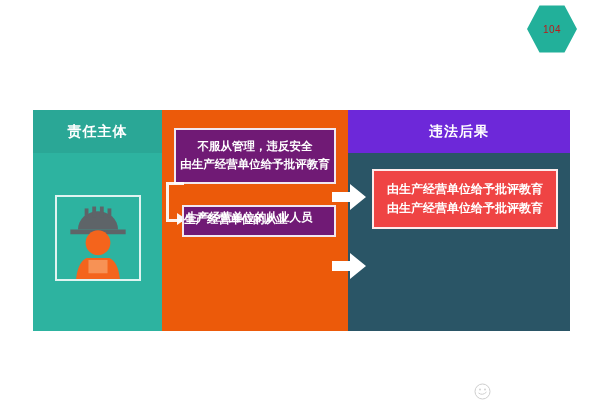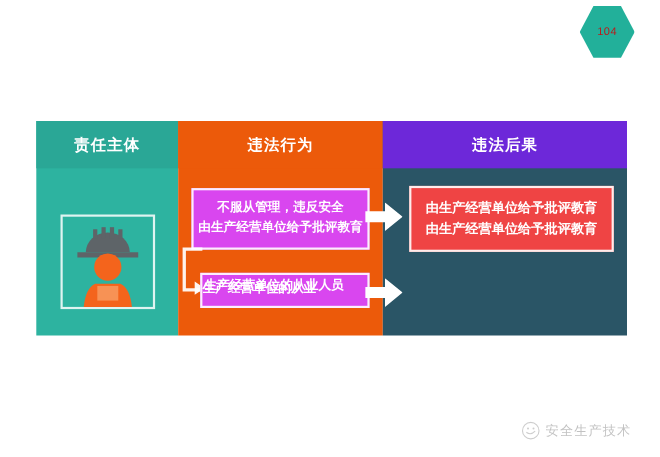--- a/index.html
+++ b/index.html
@@ -39,21 +39,21 @@
     letter-spacing: 0.5px;
     font-family: "Liberation Sans", sans-serif;
   }
 
   
   .panel {
     position: absolute;
     left: 33px;
     top: 110px;
     width: 537px;
-    height: 195px;
+    height: 221px;
     display: flex;
   }
   .col-subject  { width: 129px; background: #2db3a0; position: relative; }
   .col-behavior { width: 186px; background: #ec5a0a; position: relative; }
   .col-result   { width: 222px; background: #2a5566; position: relative; }
 
   .col-head {
     height: 43px;
     display: flex;
     align-items: center;
@@ -87,21 +87,21 @@
     border: 2px solid rgba(255,255,255,0.9);
     color: #ffffff;
     font-weight: bold;
     display: flex;
     flex-direction: column;
     align-items: center;
     justify-content: center;
     text-align: center;
     line-height: 1.55;
   }
-  .tbox.orange-box { background: #d946ef; font-size: 11.5px; }
+  .tbox.orange-box { background: #701a75; font-size: 11.5px; }
   .tbox.slate-box  { background: #ef4444; font-size: 12px; }
 
   .box-b1 { left: 12px; top: 18px;  width: 162px; height: 56px; }
   .box-b2 { left: 20px; top: 95px;  width: 154px; height: 32px; }
   .box-r1 { left: 24px; top: 16px;  width: 186px; height: 60px; }
   .box-r2 { left: 24px; top: 97px;  width: 186px; height: 35px; }
 
   
   .overlap-wrap {
     position: relative;
@@ -204,21 +204,20 @@
 
           <path d="M20 86 q2 -18 11 -22 l24 0 q9 4 11 22 z" fill="#f4641c"></path>
 
           <rect x="33" y="66" width="20" height="14" fill="#f79255"></rect>
         </svg>
       </div>
     </div>
   </div>
 
   <div class="col-behavior">
-    <div class="col-head orange">违法行为</div>
     <div class="col-body">
 
       <div class="tbox orange-box box-b1">
         <span>不服从管理，违反安全</span>
         <span>由生产经营单位给予批评教育</span>
       </div>
 
       <div class="bracket"></div>
       <div class="arrow-small"></div>
 
@@ -259,14 +258,13 @@
 
 <div class="footer-mark">
   <span class="footer-logo">
     <svg viewBox="0 0 17 17" xmlns="http://www.w3.org/2000/svg">
       <circle cx="8.5" cy="8.5" r="7.5" fill="none" stroke="#8a8a8a" stroke-width="1"></circle>
       <path d="M4.5 10 q4 3 8 -1" fill="none" stroke="#8a8a8a" stroke-width="1"></path>
       <circle cx="6" cy="6.5" r="0.9" fill="#8a8a8a"></circle>
       <circle cx="11" cy="6.5" r="0.9" fill="#8a8a8a"></circle>
     </svg>
   </span>
-  <span class="footer-text">安全生产技术</span>
 </div>
 
 </body></html>

